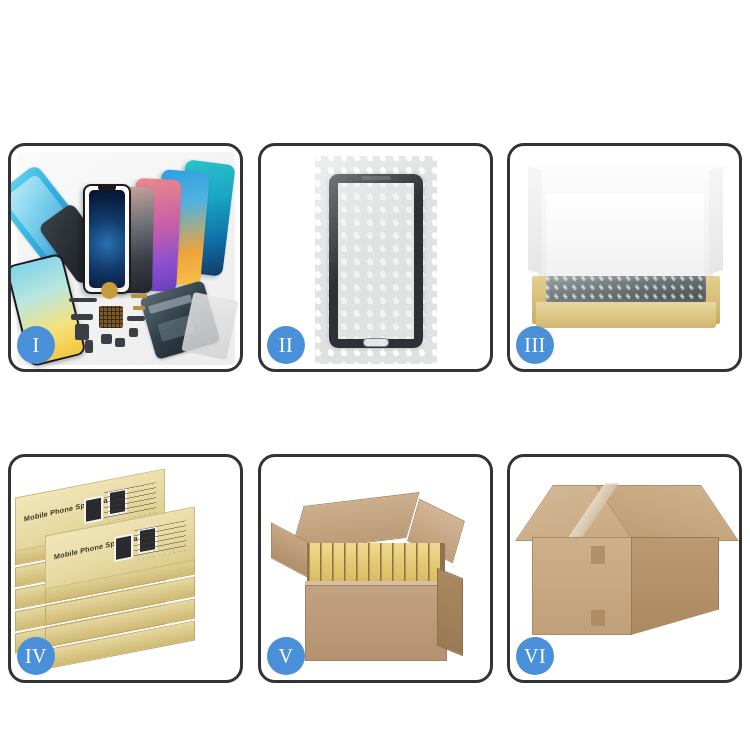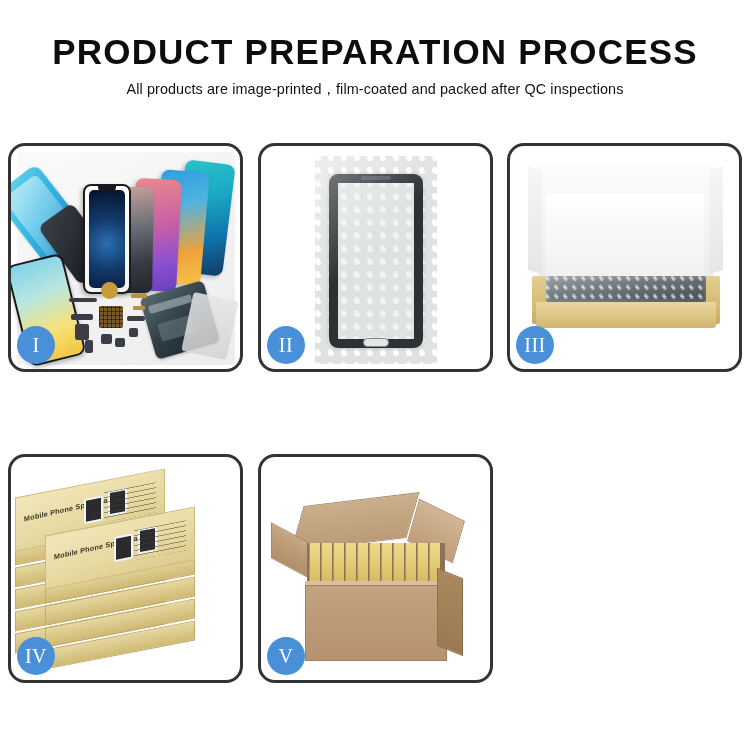--- a/index.html
+++ b/index.html
@@ -491,24 +491,20 @@
     position: absolute;
     background: #a8865c;
     opacity: .75;
   }
 </style>
 </head>
 <body>
 
 <div class="page">
 
-  <div class="header">
-    <div class="title">PRODUCT PREPARATION PROCESS</div>
-    <div class="subtitle">All products are image-printed，film-coated and packed after QC inspections</div>
-  </div>
 
   <div class="grid">
 
     <div class="panel r0 c0">
       <div class="scene">
         <div class="p1-bg"></div>
 
         <div class="protector"></div>
         <div class="darkglass"></div>
 
@@ -622,15 +618,28 @@
           <div class="bar" style="left:122px;"></div>
         </div>
 
         <div class="v-rim"></div>
         <div class="v-body"></div>
         <div class="v-body-side"></div>
       </div>
       <div class="badge">V</div>
     </div>
 
+    <div class="panel r1 c2">
+      <div class="scene">
+        <div class="s-top"></div>
+        <div class="s-top2"></div>
+        <div class="s-tape"></div>
+        <div class="s-front">
+          <div class="s-notch" style="left:58px; top:8px;  width:14px; height:18px;"></div>
+          <div class="s-notch" style="left:58px; top:72px; width:14px; height:16px;"></div>
+        </div>
+        <div class="s-right"></div>
+      </div>
+      <div class="badge">VI</div>
+    </div>
 
   </div>
 </div>
 
 </body></html>

